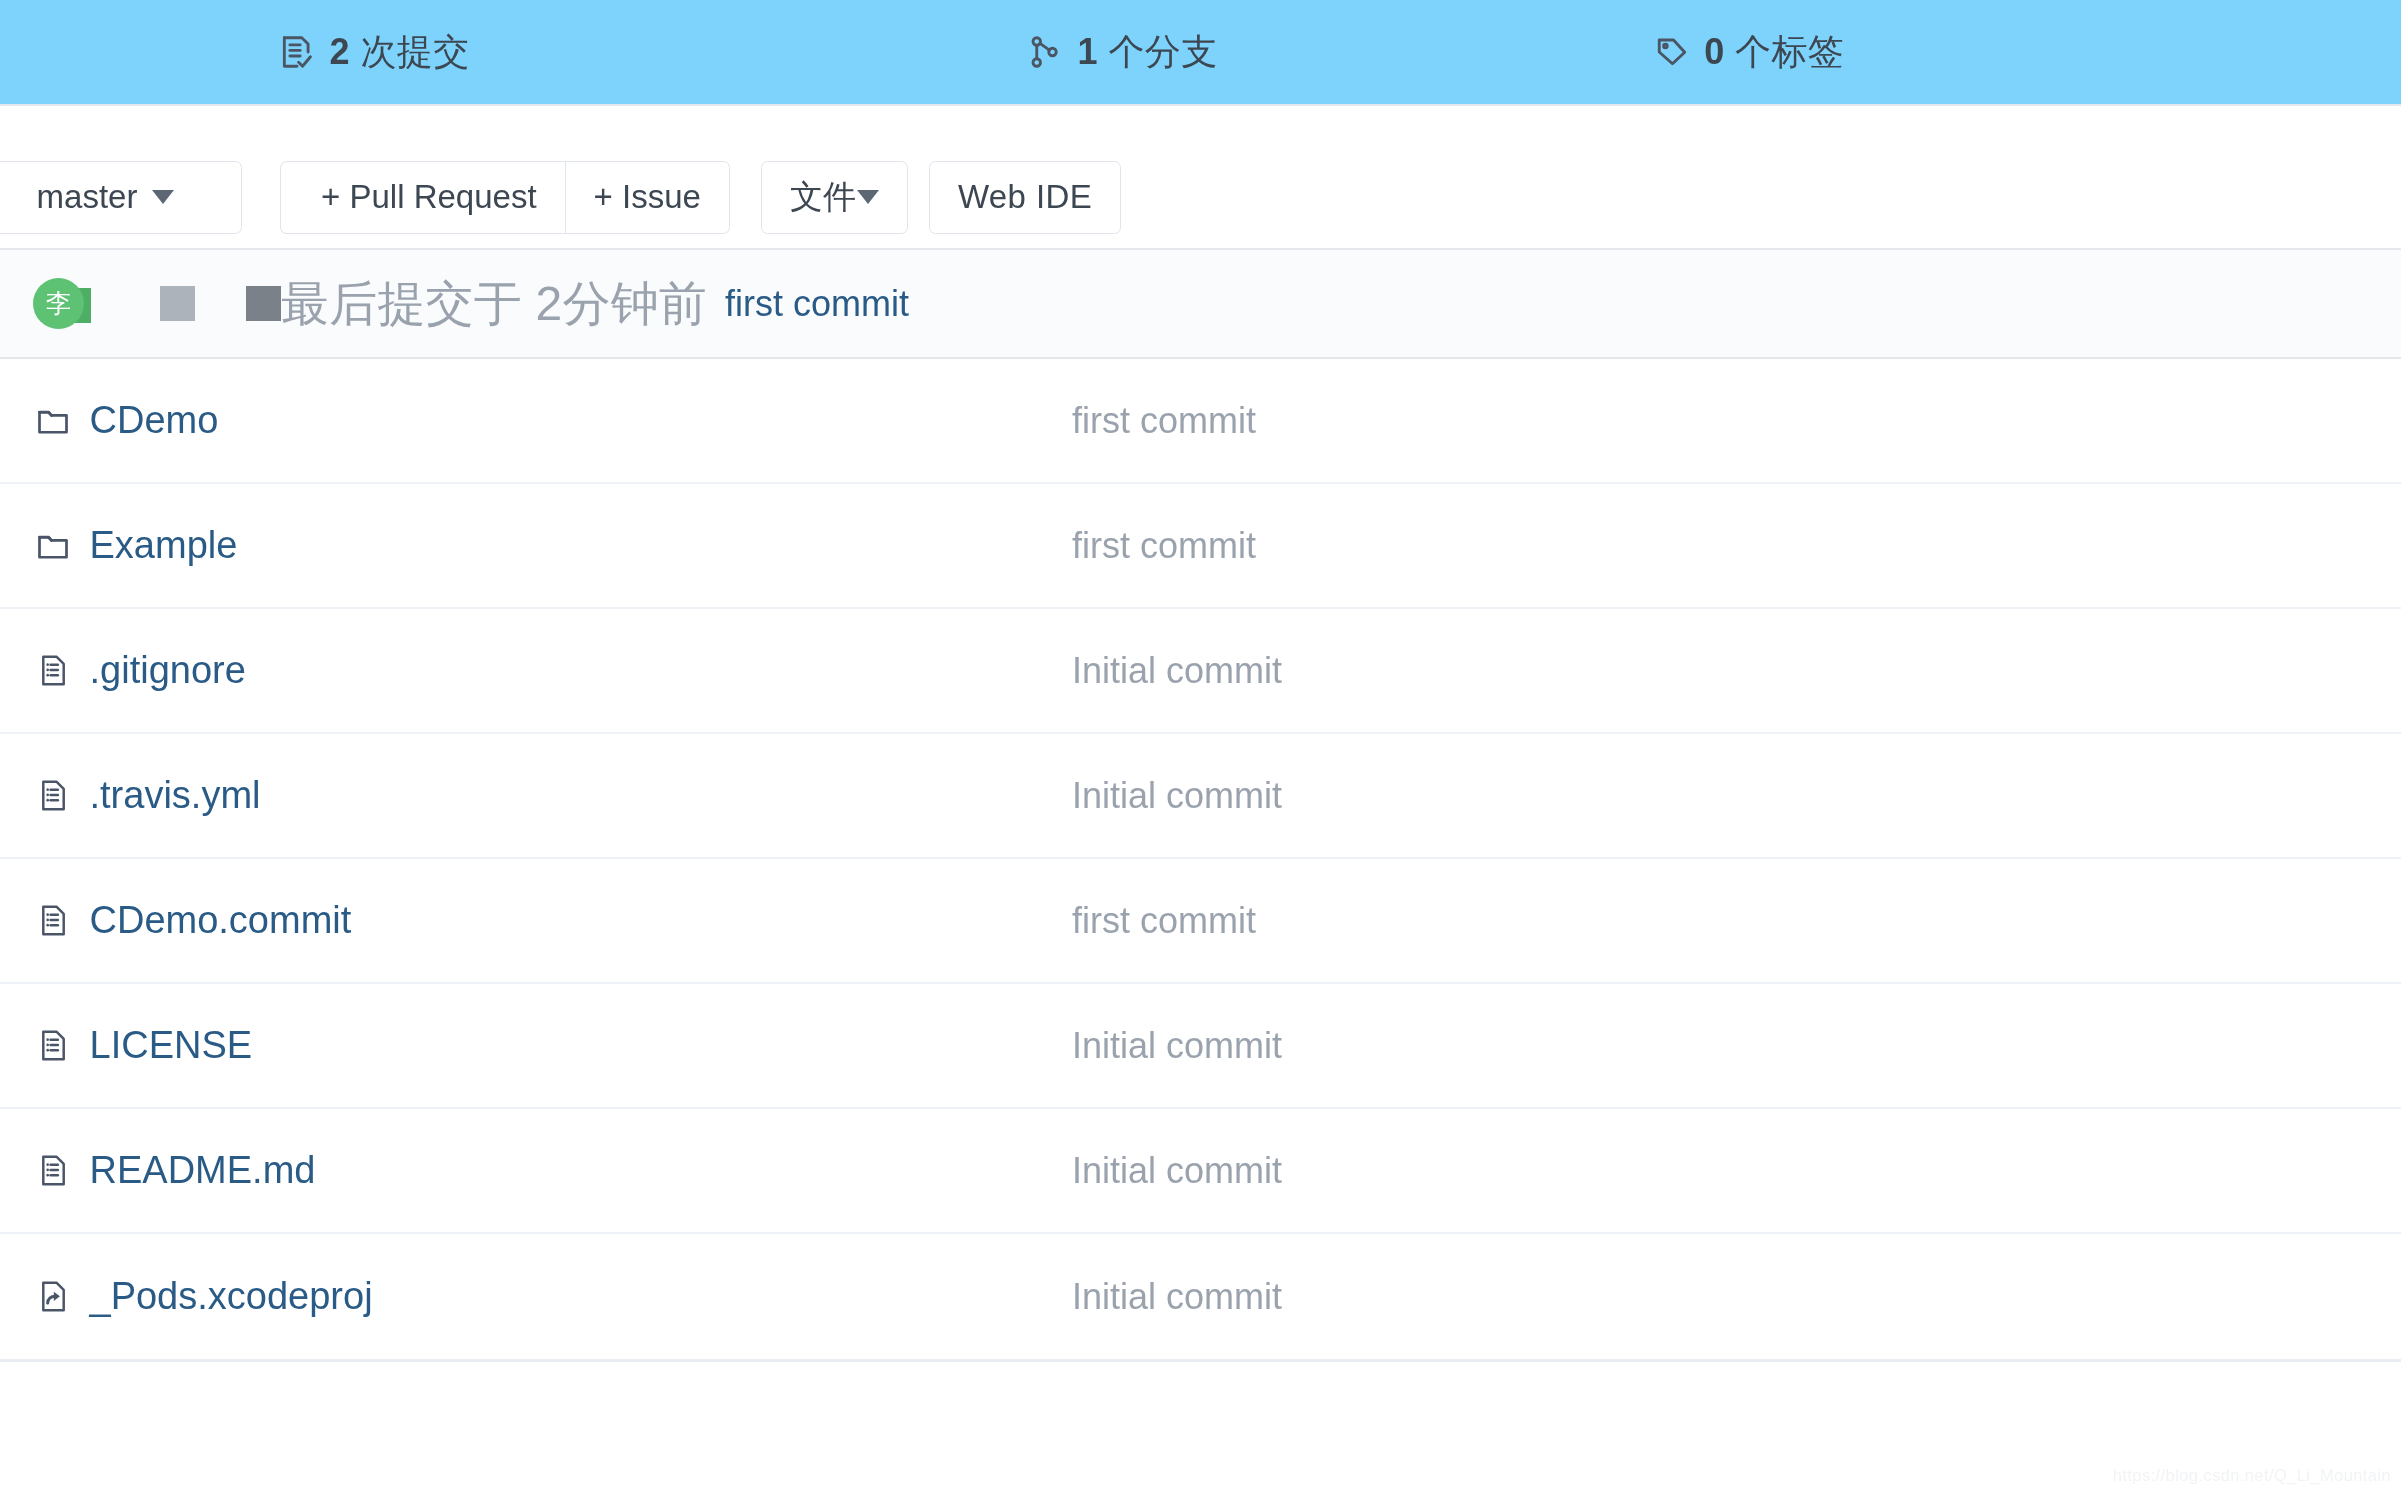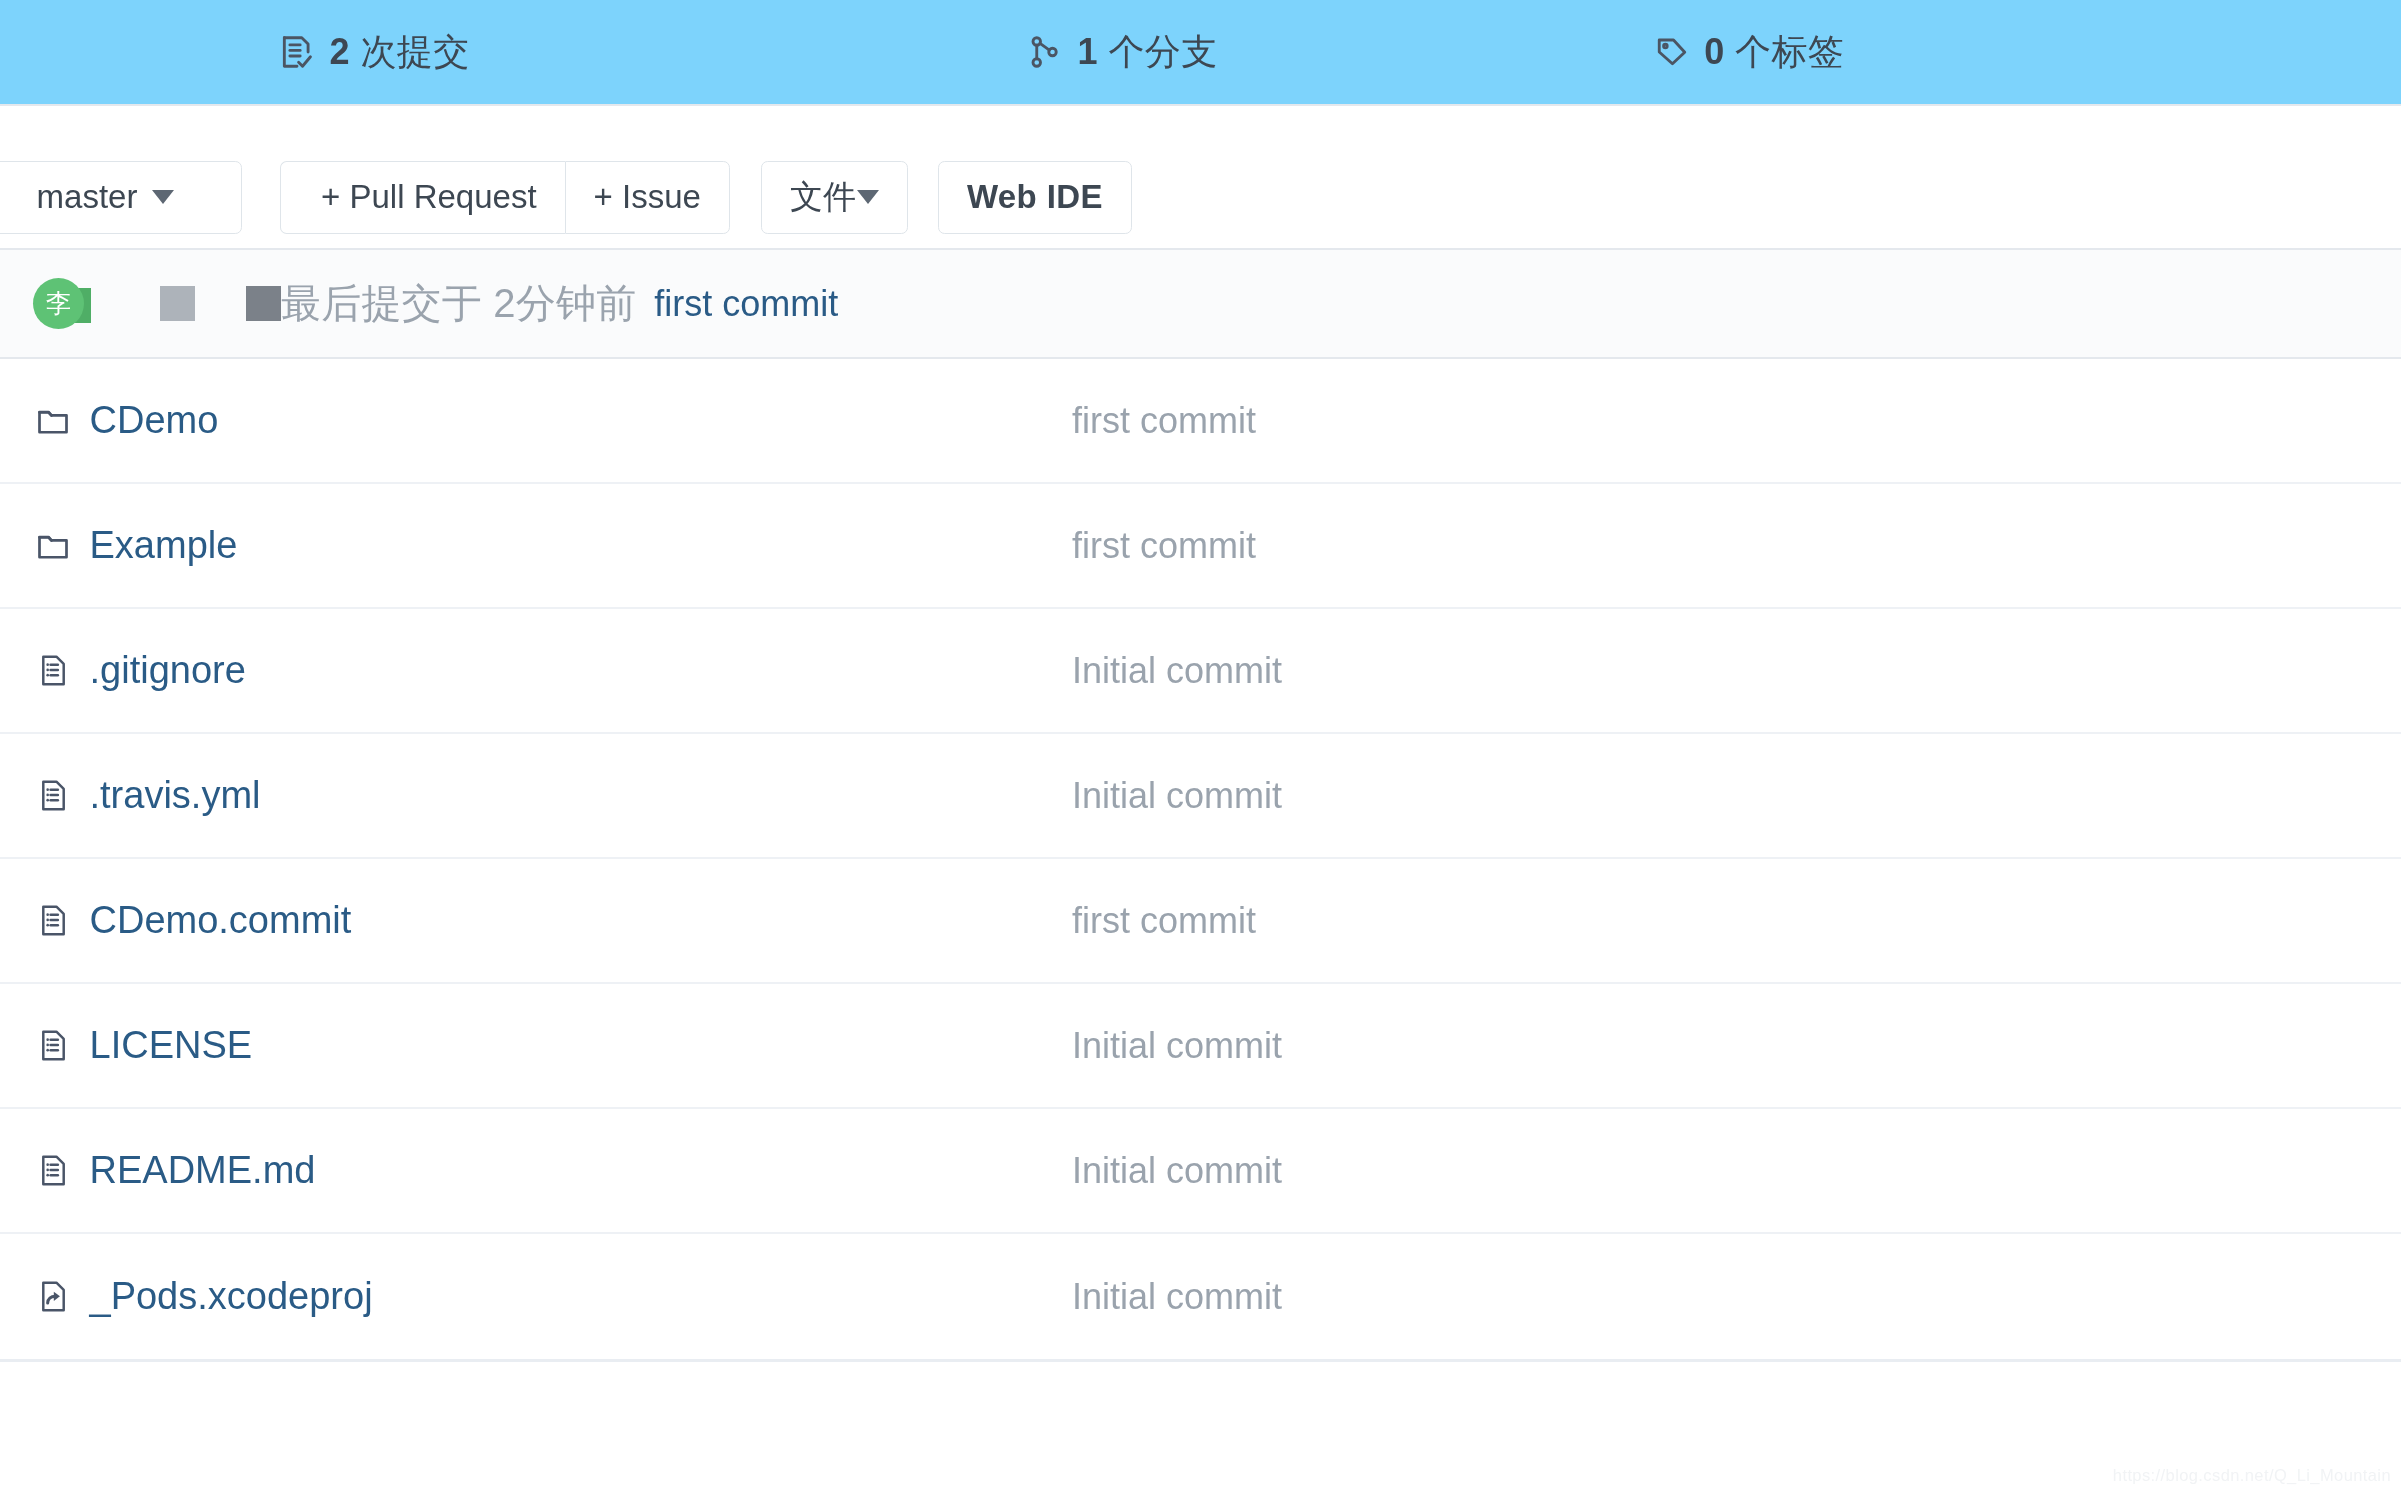--- a/index.html
+++ b/index.html
@@ -103,22 +103,22 @@
   }
   .btn-group .btn:last-child {
     border-radius: 0 6.6px 6.6px 0;
     border-right-width: 1.7px;
   }
   .files-btn {
     margin-left: 31px;
     gap: 1px;
   }
   .webide-btn {
-    margin-left: 30px;
-    font-weight: bold;
+    margin-left: 21px;
+    font-weight: normal;
     letter-spacing: 0.4px;
   }
   .caret {
     width: 0;
     height: 0;
     border-left: 11.6px solid transparent;
     border-right: 11.6px solid transparent;
     border-top: 14px solid #5d6773;
     display: inline-block;
   }
@@ -172,21 +172,21 @@
     width: 35px;
     background: #adb3ba;
     margin-left: 76px;
   }
   .redact-dark {
     width: 35px;
     background: #7b8189;
     margin-left: 51px;
   }
   .commit-meta {
-    font-size: 40px;
+    font-size: 48px;
     color: #9aa3ad;
     white-space: nowrap;
     letter-spacing: 0.2px;
   }
   .commit-link {
     font-size: 36px;
     color: #2a5b86;
     margin-left: 18px;
     white-space: nowrap;
   }

